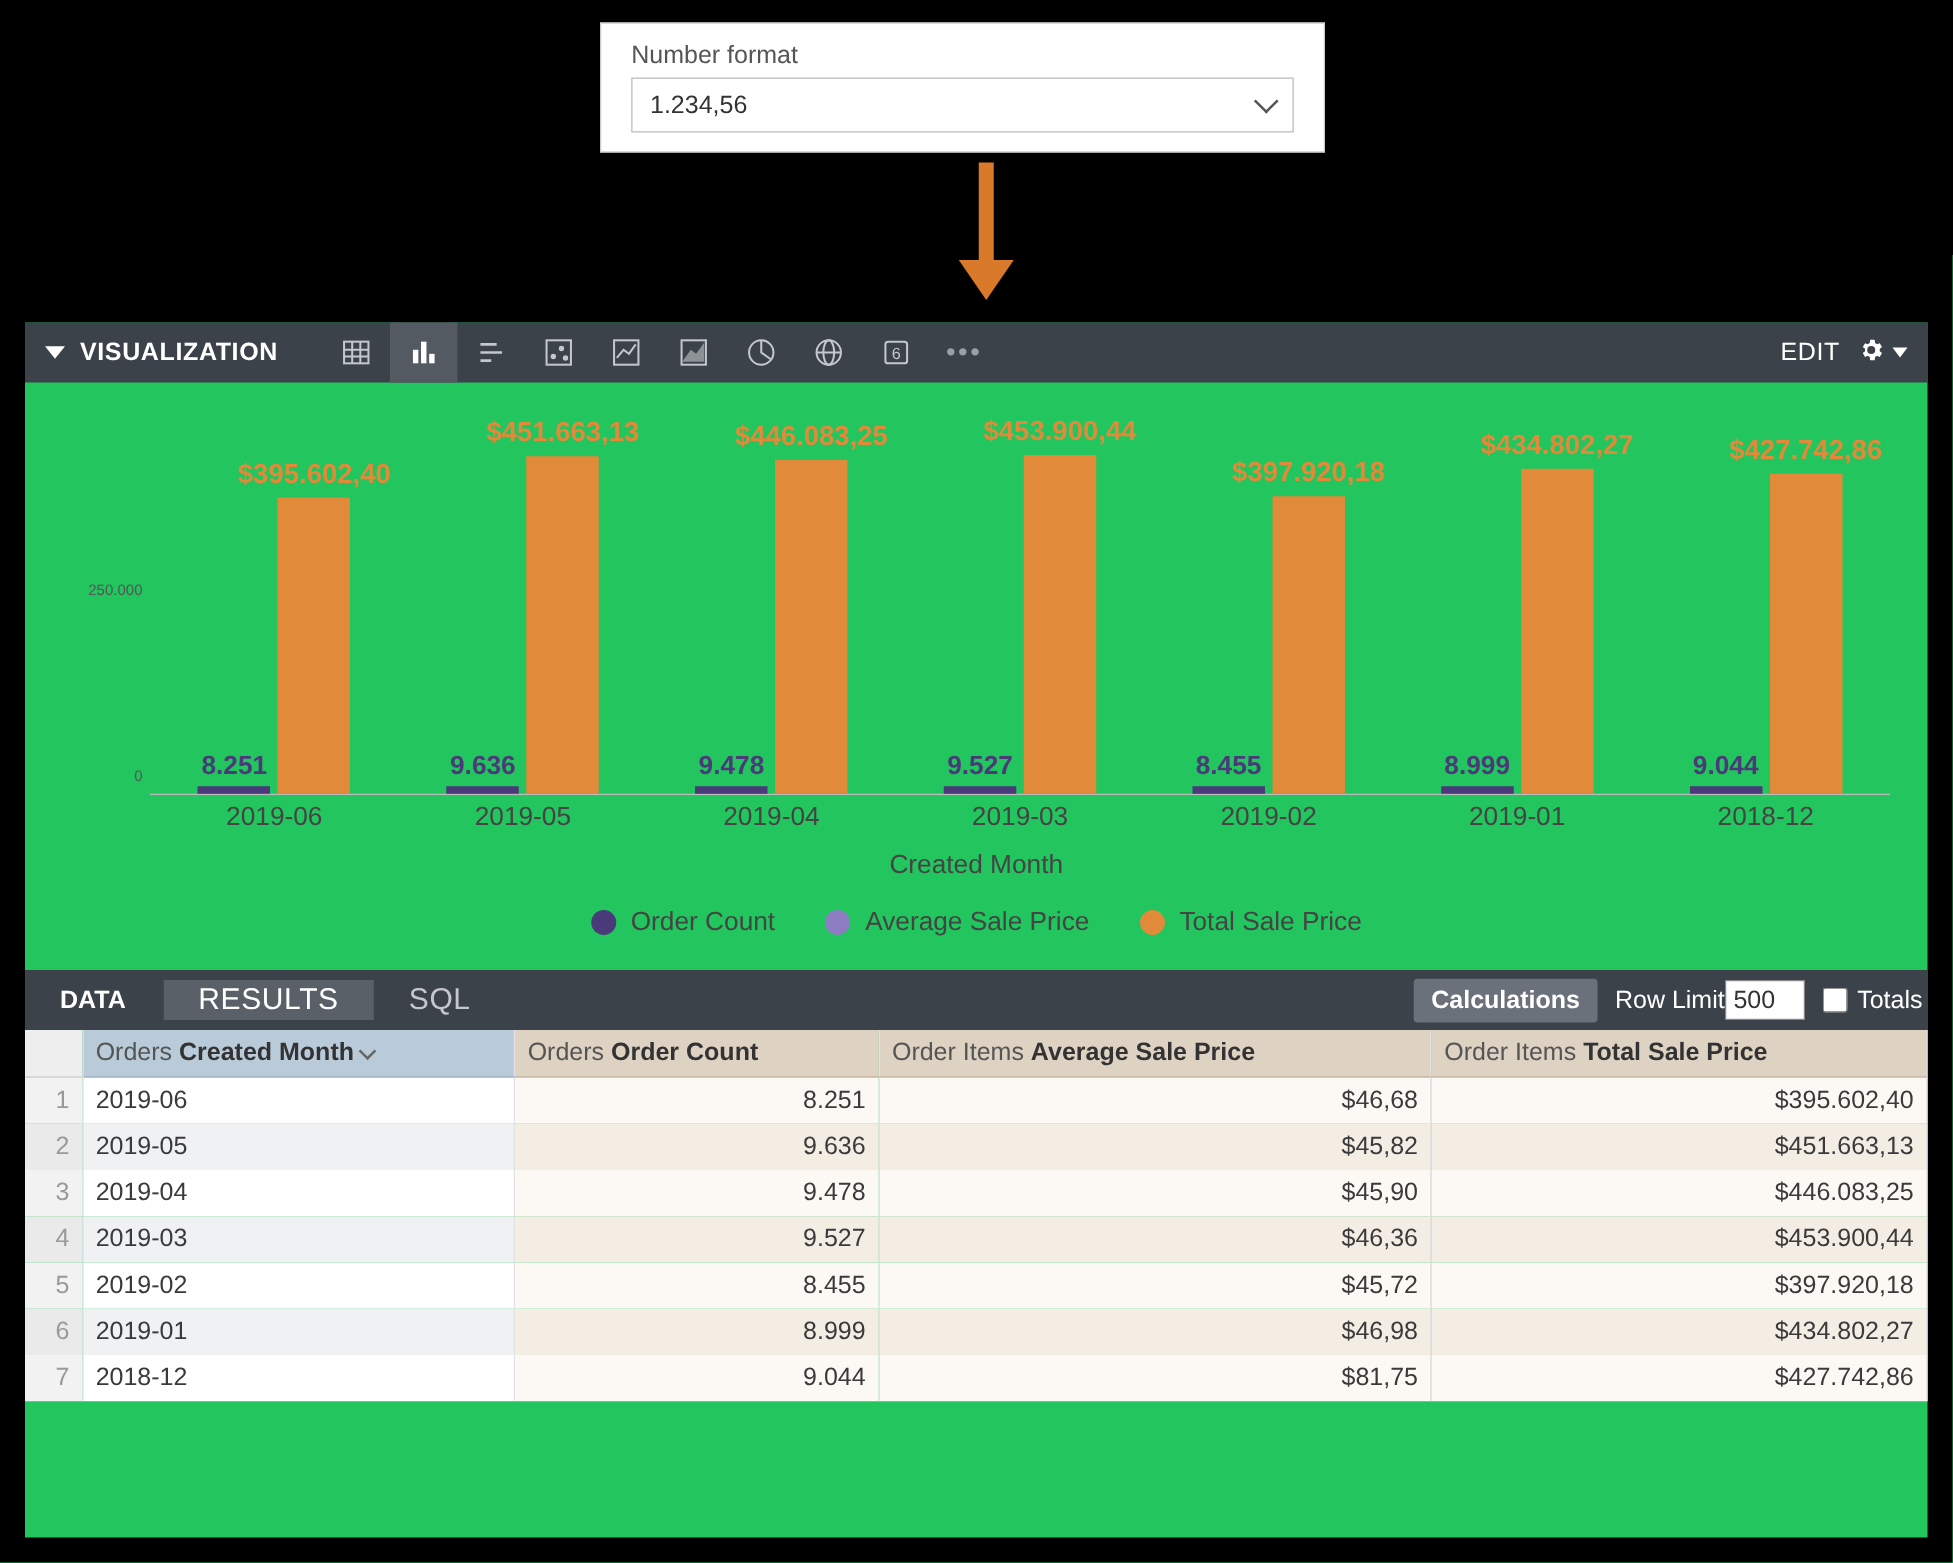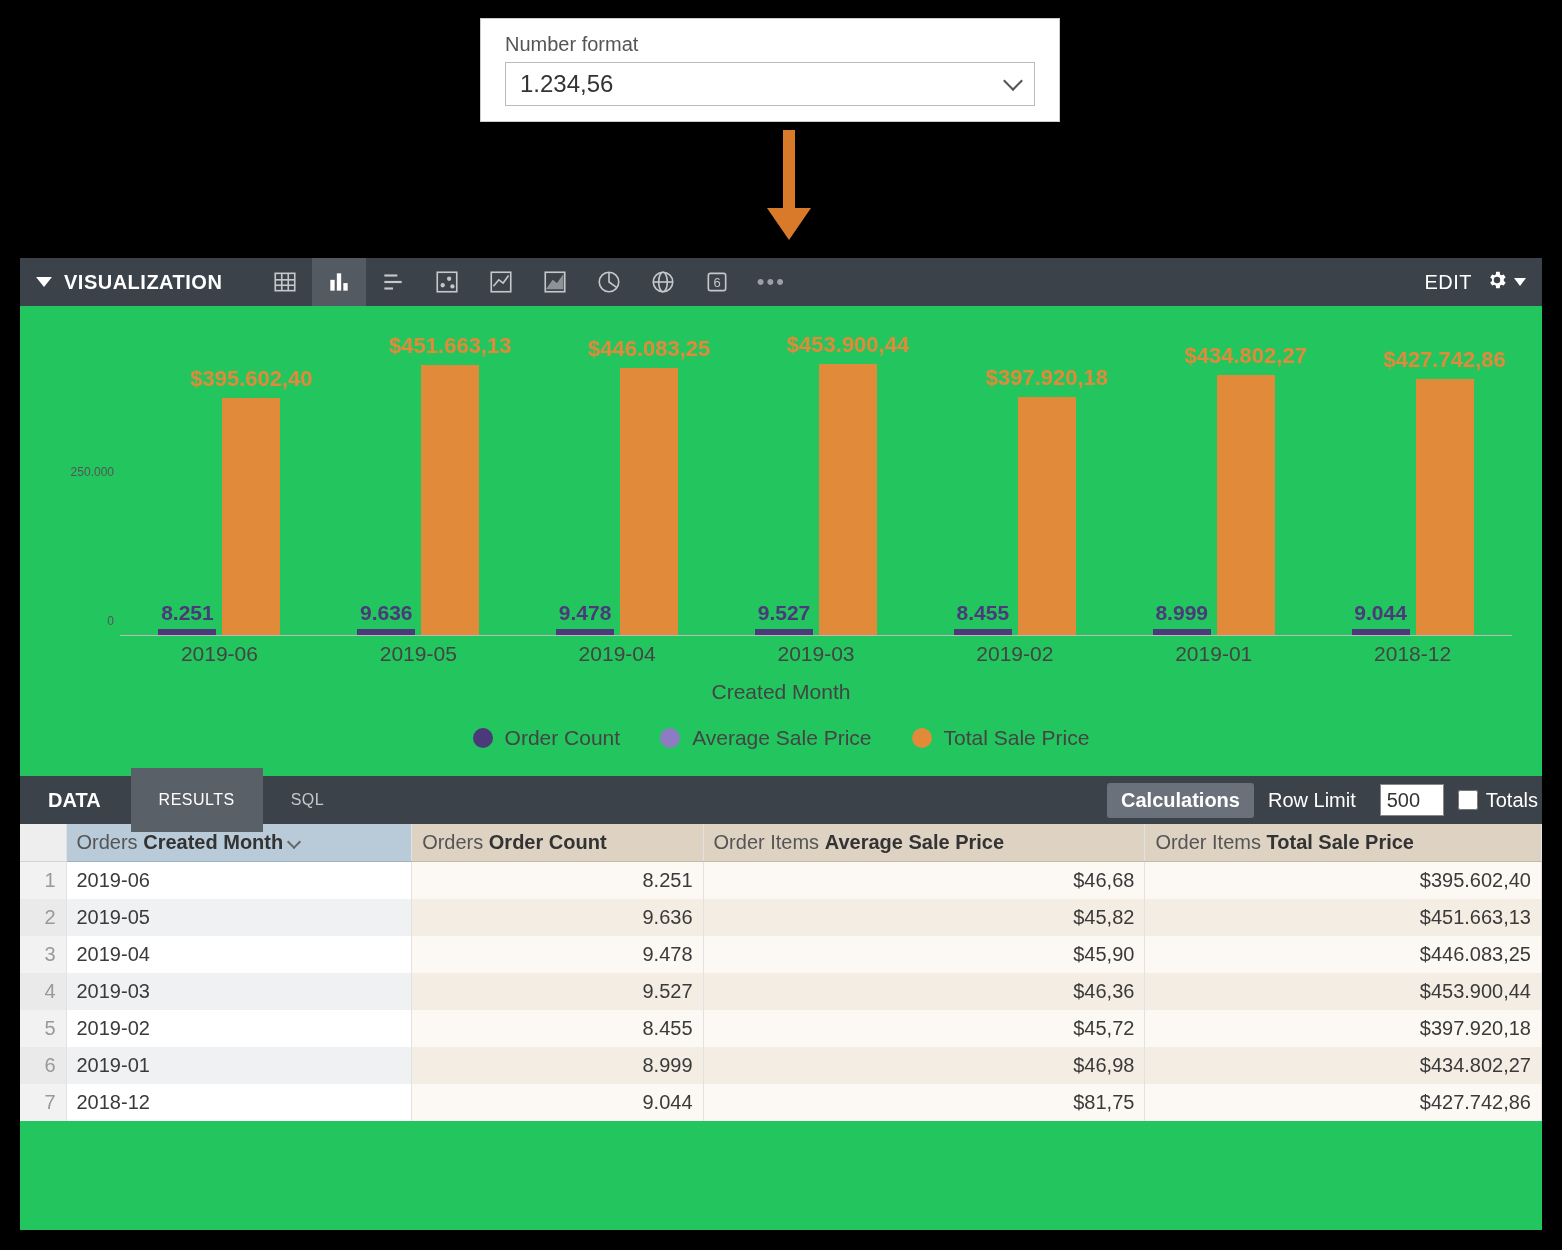--- a/index.html
+++ b/index.html
@@ -18,21 +18,21 @@
     top: 18px; left: 480px;
     width: 580px; height: 104px;
     background: #fff; border: 1px solid #ccc;
     padding: 14px 24px 18px 24px;
   }
   .nf-label { font-size: 20px; color: #555; margin-bottom: 6px; }
   .nf-select {
     width: 100%; height: 44px;
     border: 1px solid #bbb; background: #fff;
     display: flex; align-items: center; justify-content: space-between;
-    padding: 0 14px; font-size: 24px; color: #333; cursor: pointer;
+    padding: 0 14px; font-size: 20px; color: #333; cursor: pointer;
   }
   .chev { width: 14px; height: 14px; border-right: 2px solid #555; border-bottom: 2px solid #555; transform: rotate(45deg); margin-top: -6px; }
   
   .arrow {
     position: absolute;
     top: 130px; left: 767px;
     display: flex; flex-direction: column; align-items: center;
   }
   .arrow-shaft { width: 12px; height: 78px; background: #d87a2a; }
   .arrow-head { width: 0; height: 0; border-left: 22px solid transparent; border-right: 22px solid transparent; border-top: 32px solid #d87a2a; }
@@ -95,26 +95,26 @@
   .legend {
     display: flex; justify-content: center; gap: 40px; margin-top: 22px; margin-bottom: 26px;
   }
   .legend-item { display: flex; align-items: center; gap: 12px; font-size: 21px; color: #444; cursor: pointer; }
   .legend-dot { width: 20px; height: 20px; border-radius: 50%; }
   
   .data-bar { height: 48px; background: #3b424a; color: #fff; display: flex; align-items: center; }
   .data-bar .caret { margin-left: 16px; }
   .data-title { font-size: 20px; font-weight: 600; margin: 0 30px 0 12px; }
   .tab {
-    height: 64px; display: flex; align-items: center; padding: 12px 28px; font-size: 16px; letter-spacing: 0.5px; cursor: pointer; color: #c4c7cb;
+    height: 32px; display: flex; align-items: center; padding: 12px 28px; font-size: 24px; letter-spacing: 0.5px; cursor: pointer; color: #c4c7cb;
   }
   .tab.active { background: #5a6068; color: #fff; }
   .data-right { margin-left: auto; display: flex; align-items: center; gap: 14px; padding-right: 4px; }
   .calc-btn { background: #6b717a; color: #fff; padding: 6px 14px; font-size: 20px; font-weight: 600; border-radius: 3px; cursor: pointer; }
-  .rowlimit { display: flex; align-items: center; gap: 24px; font-size: 20px; }
+  .rowlimit { display: flex; align-items: center; gap: 0; font-size: 20px; }
   .rowlimit input { width: 64px; height: 32px; font-size: 20px; padding: 0 6px; border: 1px solid #888; background: #fff; color: #333; }
   .totals { display: flex; align-items: center; gap: 8px; font-size: 20px; }
   .totals input { width: 20px; height: 20px; }
   
   .table { width: 100%; border-collapse: collapse; }
   .table th, .table td { padding: 7px 10px; font-size: 20px; border-right: 1px solid #e2e2e2; }
   .table th { text-align: left; font-weight: 400; color: #555; }
   .table th b { color: #333; }
   .rownum-h { width: 46px; background: #eee; border-bottom: 1px solid #d4d4d4; }
   .th-dim { background: #b9cbd9; border-bottom: 1px solid #9db3c4; }

